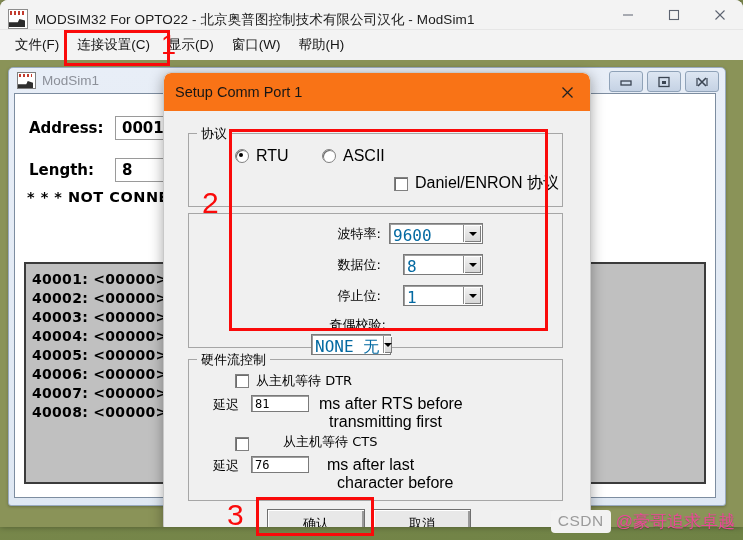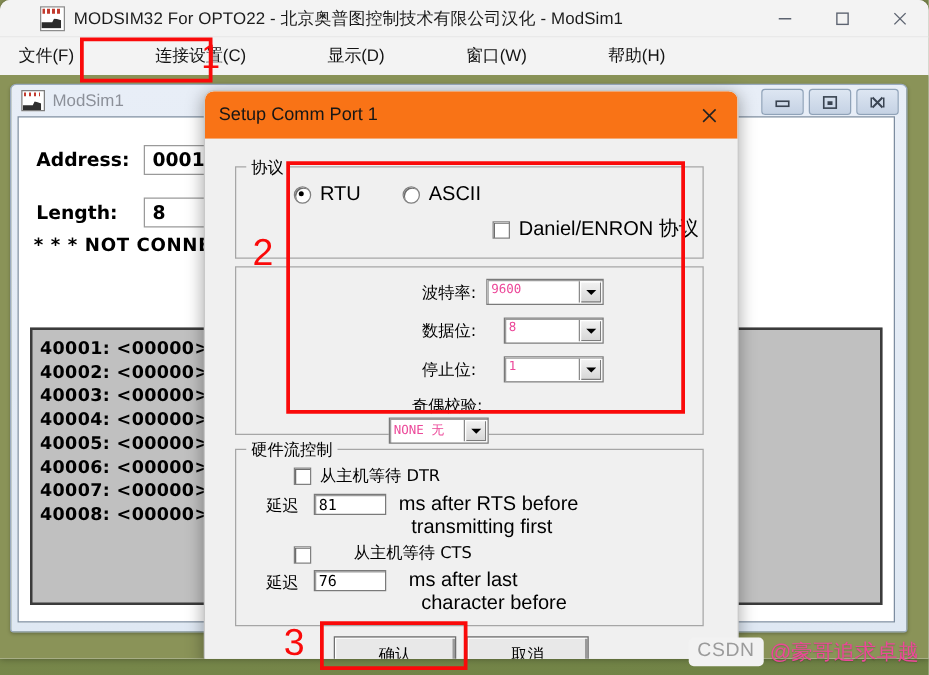--- a/index.html
+++ b/index.html
@@ -22,22 +22,21 @@
     border-radius: 8px 8px 0 0;
     box-shadow: 0 0 6px rgba(0,0,0,0.35);
     overflow: hidden;
   }
   #title-bar {
     position: relative;
     height: 29px;
     background: #f3f3f3;
     border-bottom: 1px solid #e6e6e6;
     display: flex;
-    align-items: center;
-    padding-left: 24px;
+    align-items: flex-end;
   }
   #app-icon {
     width: 18px; height: 18px;
     margin-left: 8px; margin-right: 7px;
     background: #ffffff;
     border: 1px solid #8d8d8d;
     position: relative;
     flex: 0 0 auto;
     overflow: hidden;
   }
@@ -71,21 +70,20 @@
 
   
   #menu-bar {
     height: 30px;
     background: #f3f3f3;
     display: flex;
     align-items: center;
     padding-left: 6px;
     position: relative;
     border-bottom: 1px solid #dadada;
-    gap: 47px;
   }
   .menu-item {
     font-size: 13.5px;
     color: #141414;
     padding: 3px 9px;
     white-space: nowrap;
   }
 
   
   #mdi-area {
@@ -305,22 +303,22 @@
     display: inline-flex;
     align-items: stretch;
     height: 19px;
     border: 1px solid #7a7a7a;
     background: #fff;
     box-shadow: inset 1px 1px 0 #9d9d9d;
   }
   .combo .val {
     flex: 1;
     font-family: "DejaVu Sans Mono", monospace;
-    font-size: 10px;
-    color: #ec4899;
+    font-size: 16px;
+    color: #0369a1;
     padding: 2px 3px 0 3px;
     white-space: nowrap;
   }
   .combo .arrow {
     width: 17px;
     background: linear-gradient(180deg,#f3f3f3 0%,#d6d6d6 100%);
     border-left: 1px solid #8a8a8a;
     box-shadow: inset 1px 1px 0 #ffffff, inset -1px -1px 0 #7d7d7d;
     display: flex; align-items: center; justify-content: center;
     margin: 1px;

